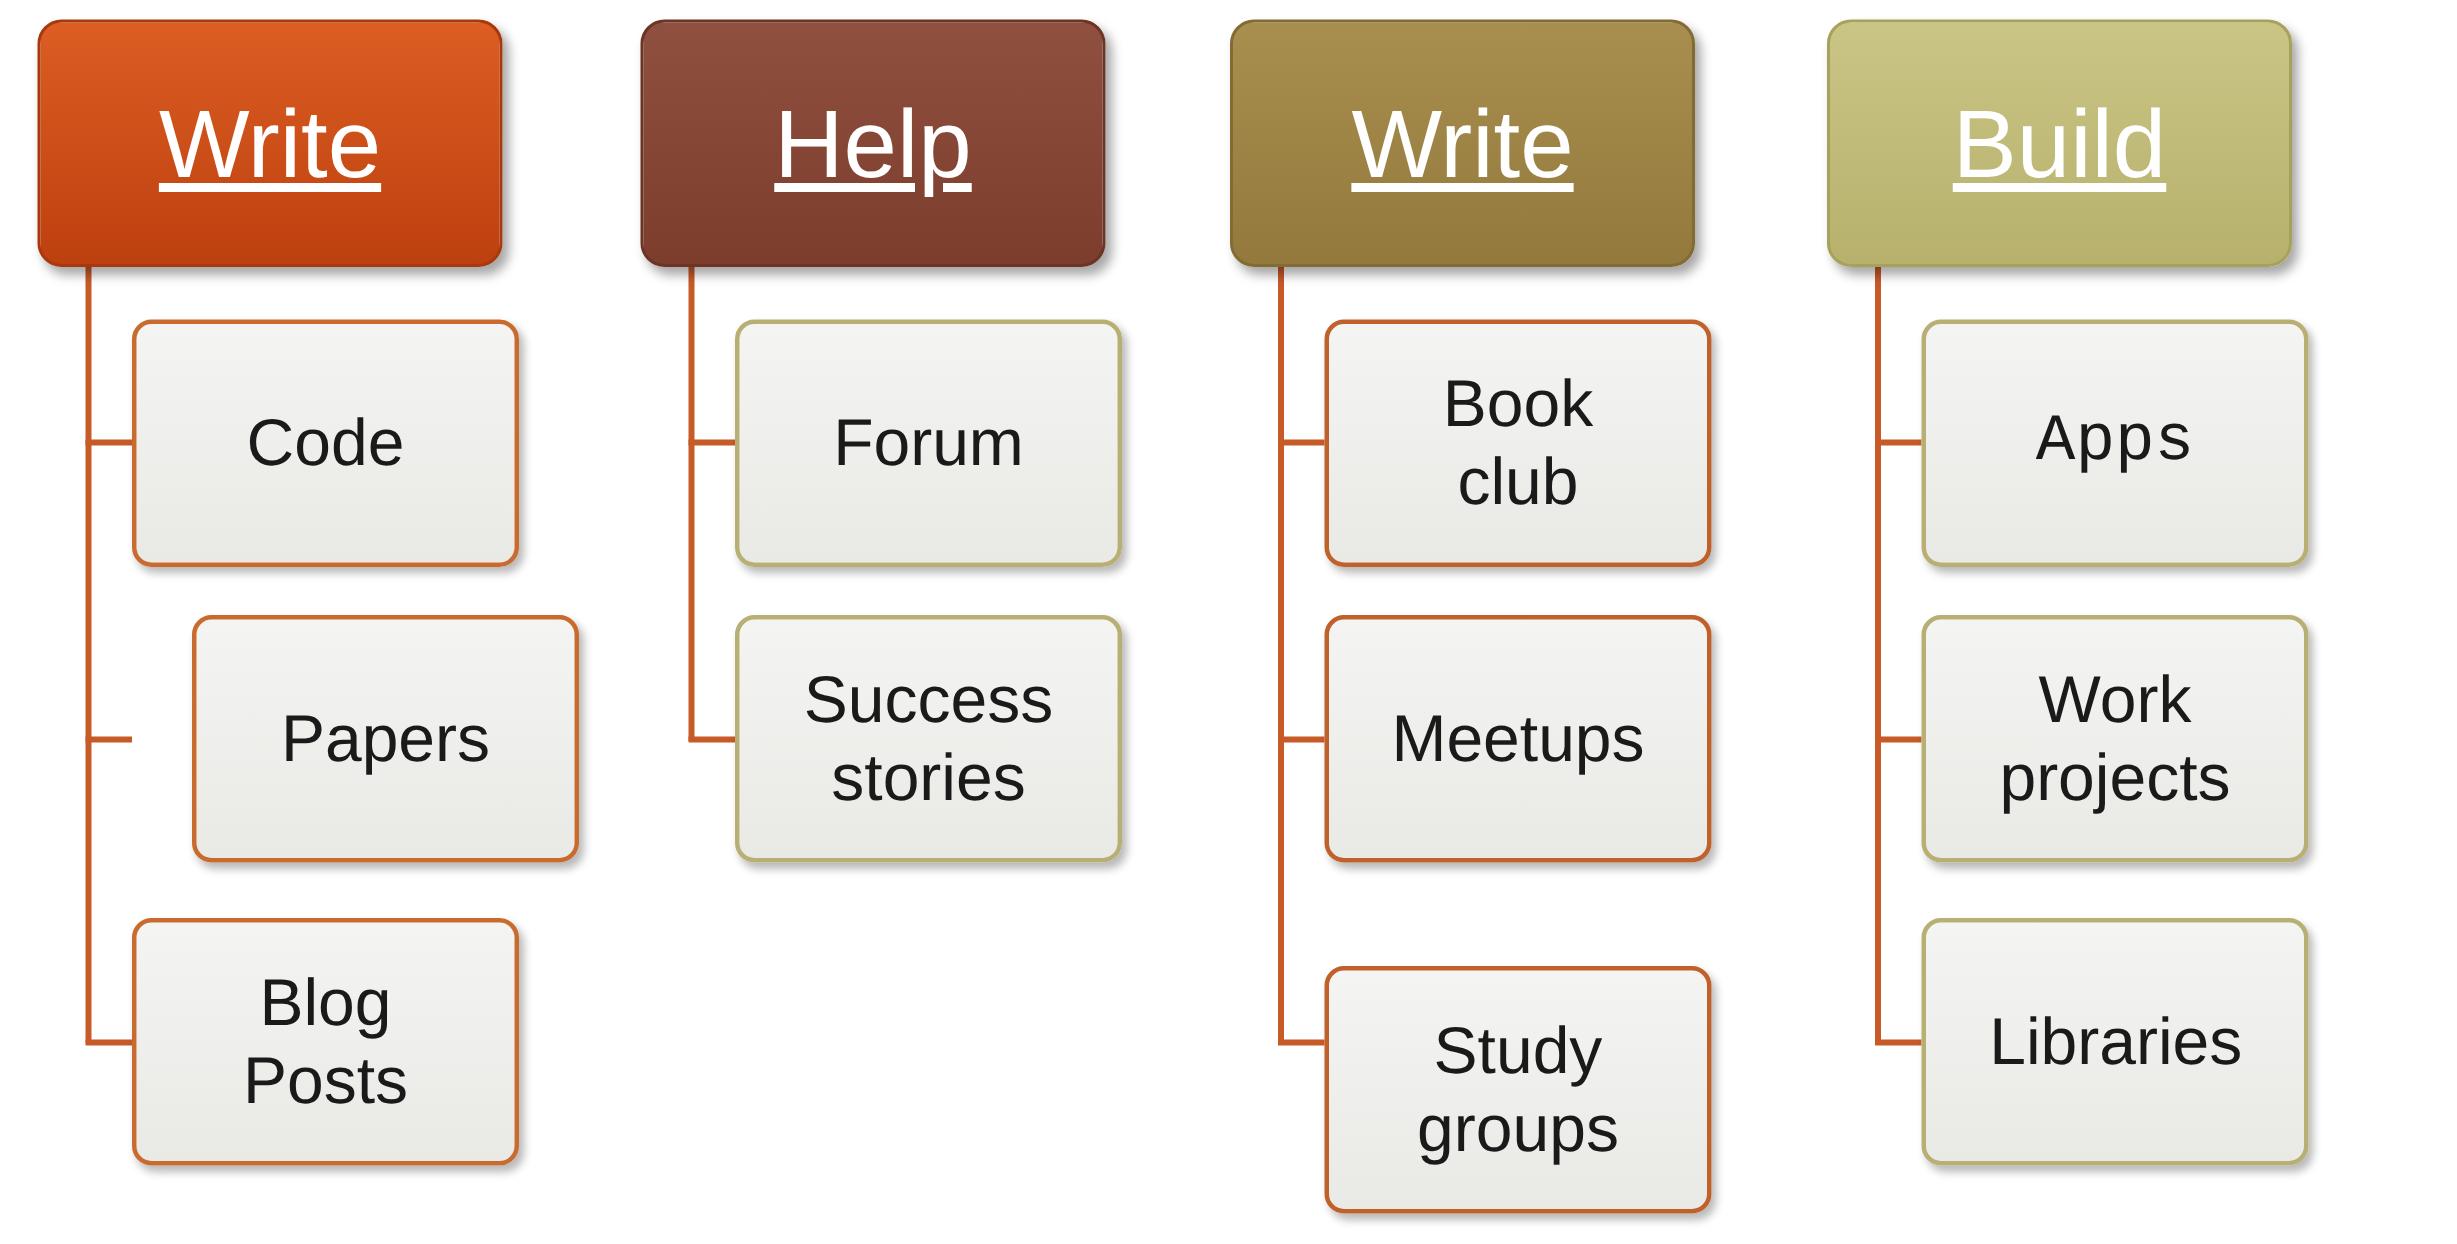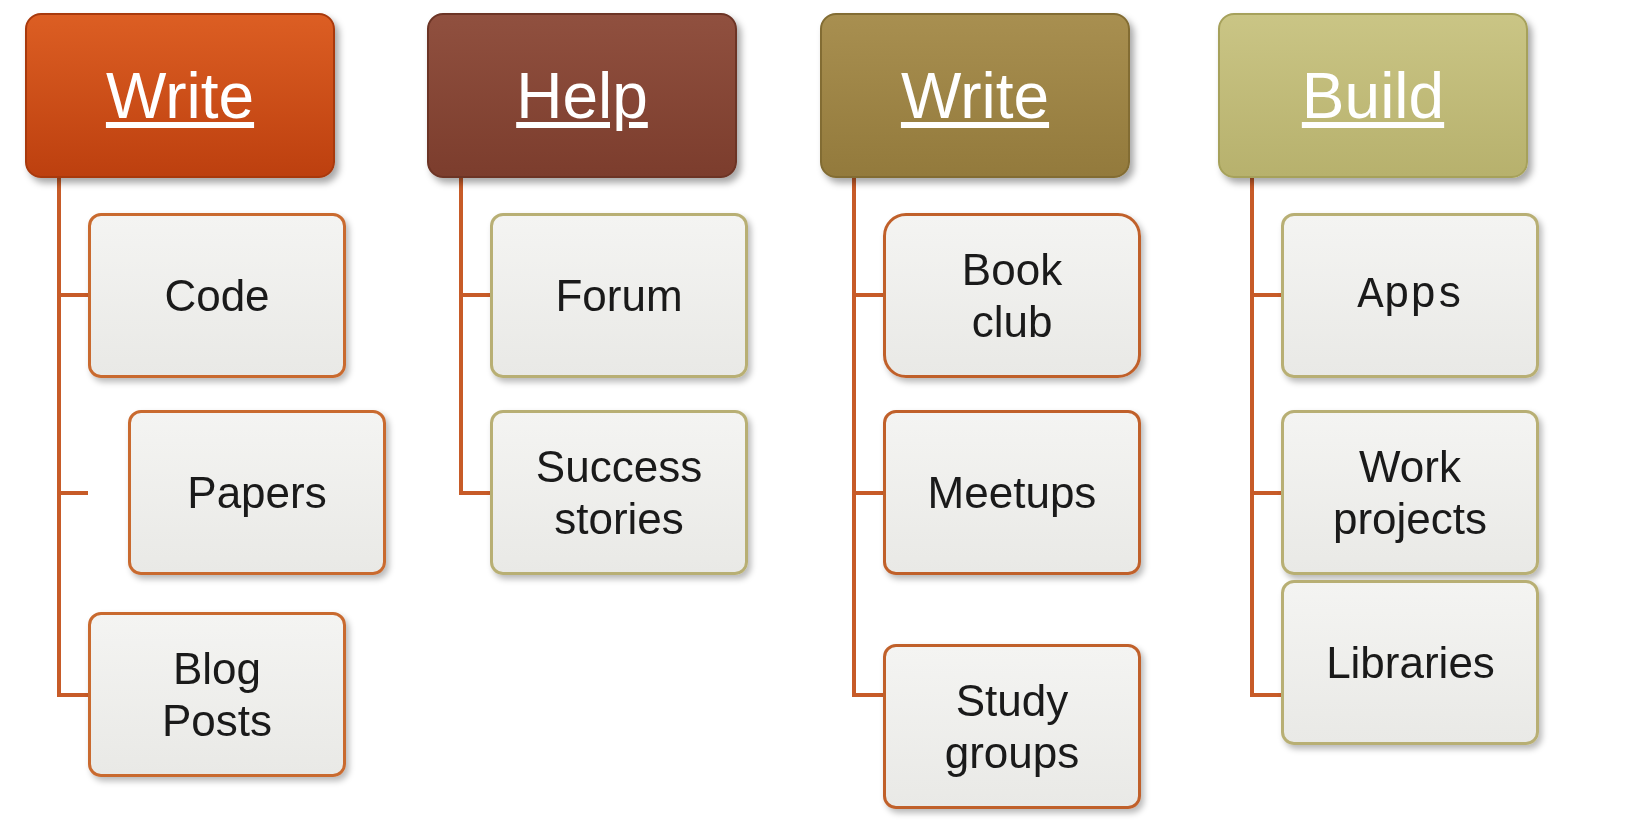--- a/index.html
+++ b/index.html
@@ -94,29 +94,29 @@
     <div class="child" style="top: 213px; --bc: #B8AF74;">Forum</div>
     <div class="child" style="top: 410px; --bc: #B8AF74;">Success stories</div>
   </div>
 
   <div class="col" style="left:820px">
     <div class="vline" style="top: 178px; height: 517px; background: rgb(199, 91, 40);"></div>
     <div class="hline" style="top: 293px; background: rgb(199, 91, 40);"></div>
     <div class="hline" style="top: 491px; background: rgb(199, 91, 40);"></div>
     <div class="hline" style="top: 693px; background: rgb(199, 91, 40);"></div>
     <div class="root" style="--c1: #A88F50; --c2: #937A3C; --bd: #826C33;">Write</div>
-    <div class="child" style="top: 213px; border-radius: 23px; --bc: #C0602A;">Book club</div>
+    <div class="child" style="top: 213px; --bc: #C0602A;">Book club</div>
     <div class="child" style="top: 410px; text-align: center; --bc: #C0602A;">Meetups</div>
     <div class="child" style="top: 644px; --bc: #C0602A;">Study groups</div>
   </div>
 
   <div class="col" style="left:1218px">
     <div class="vline" style="top: 178px; height: 517px; background: rgb(199, 91, 40);"></div>
     <div class="hline" style="top: 293px; background: rgb(199, 91, 40);"></div>
     <div class="hline" style="top: 491px; background: rgb(199, 91, 40);"></div>
     <div class="hline" style="top: 693px; background: rgb(199, 91, 40);"></div>
     <div class="root" style="--c1: #CAC585; --c2: #B7B16D; --bd: #A6A15B;">Build</div>
     <div class="child" style="top: 213px; font-family: Liberation Mono, monospace; --bc: #B8AF74;">Apps</div>
     <div class="child" style="top: 410px; --bc: #B8AF74;">Work projects</div>
-    <div class="child" style="top: 580px; padding-left: 39px; --bc: #B8AF74;">Libraries</div>
+    <div class="child" style="top: 612px; padding-left: 39px; --bc: #B8AF74;">Libraries</div>
   </div>
 
 </div>
 
 </body></html>

